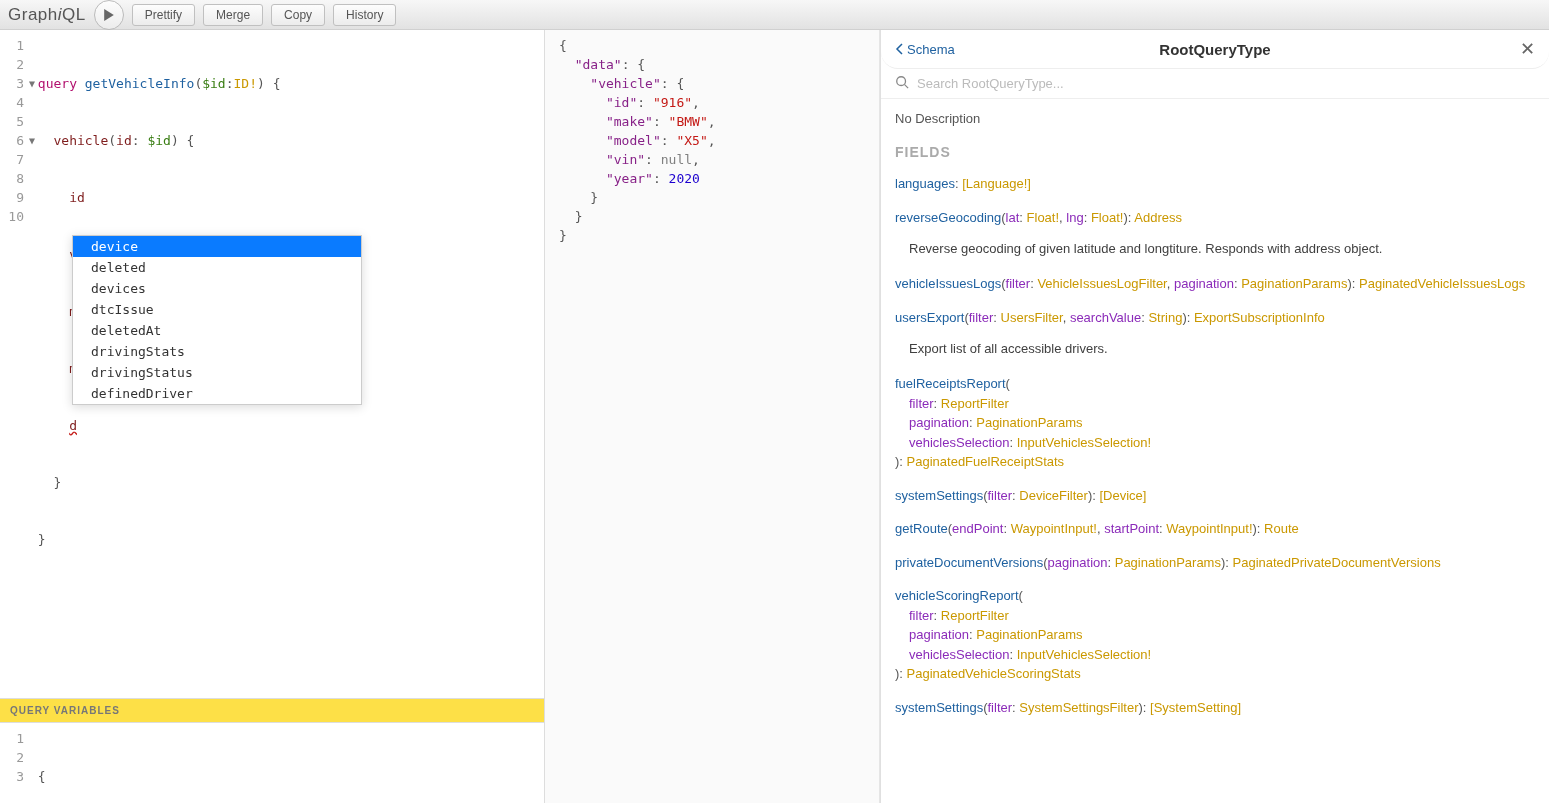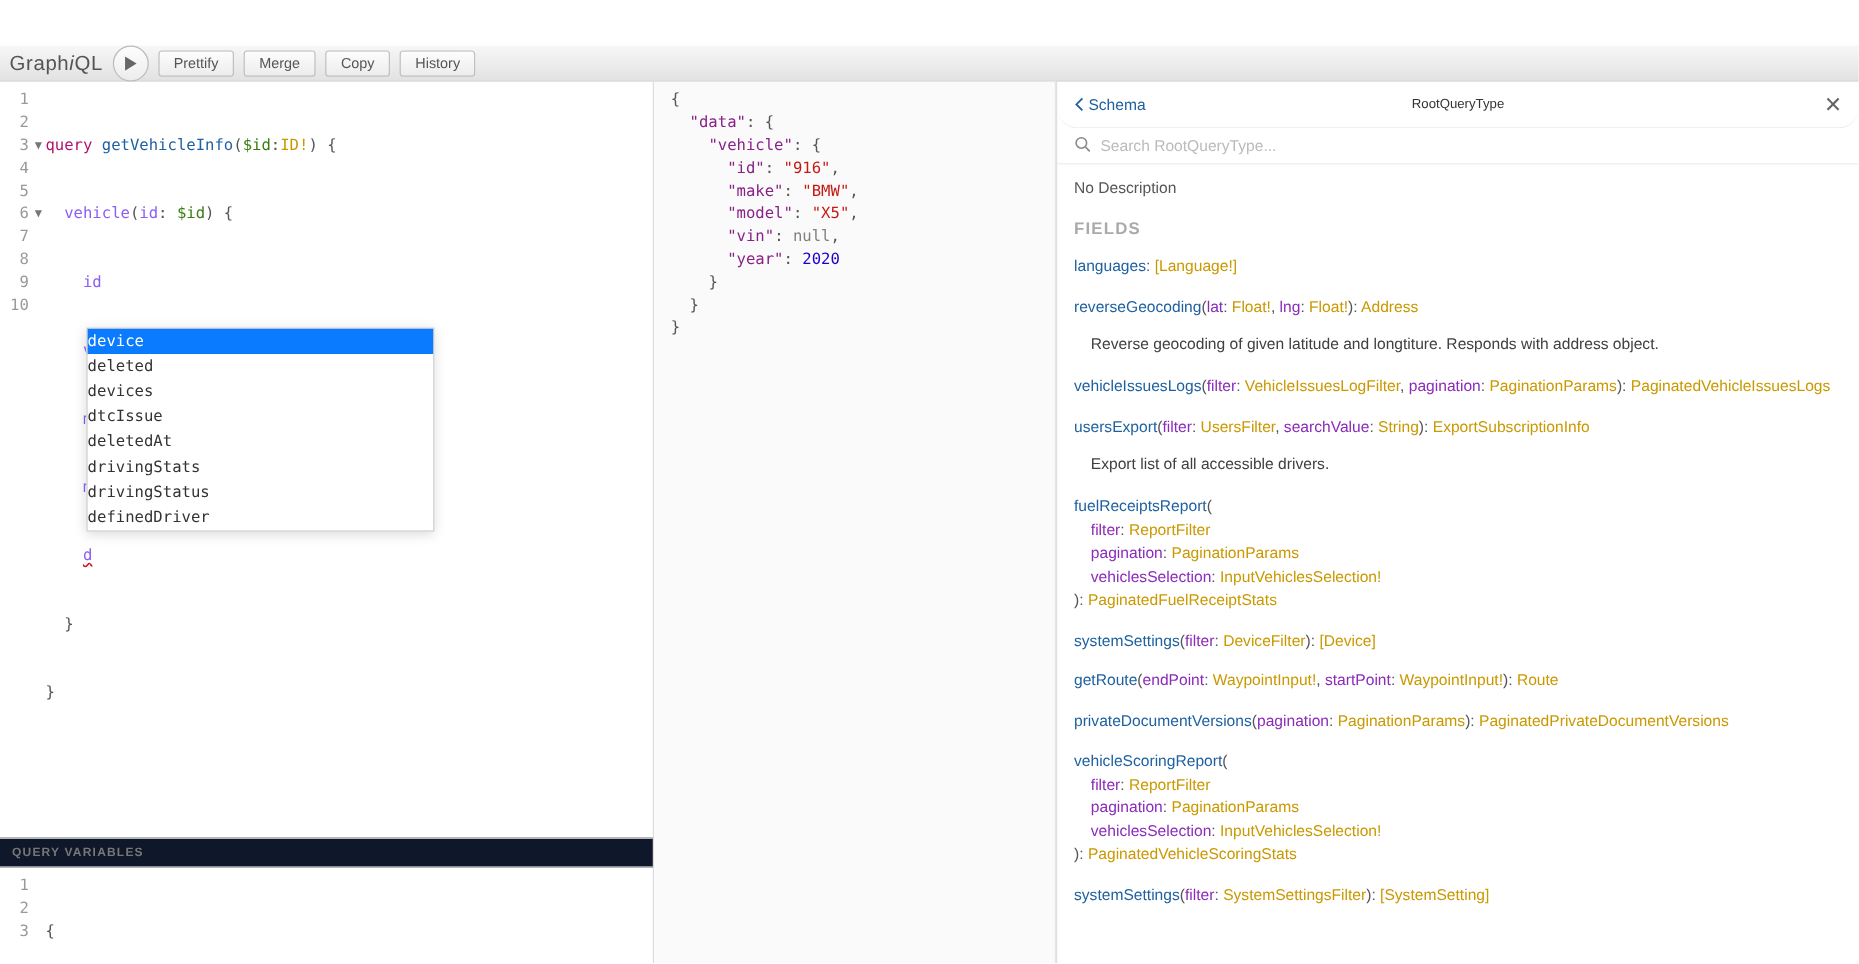--- a/index.html
+++ b/index.html
@@ -1,66 +1,66 @@
 <!DOCTYPE html>
 <html><head>
 <meta charset="utf-8">
 <style>
 * { box-sizing: border-box; margin: 0; padding: 0; }
 body { font-family: -apple-system, BlinkMacSystemFont, "Segoe UI", Helvetica, Arial, sans-serif; font-size: 13px; color: #333; background: #fff; width: 1549px; height: 803px; overflow: hidden; }
 .app { display: flex; flex-direction: column; height: 100%; }
 
 
-.topbar { display: flex; align-items: center; height: 30px; background: linear-gradient(#f7f7f7,#e2e2e2); border-bottom: 1px solid #d0d0d0; padding: 0 8px; gap: 8px; margin-top: 38px; }
+.topbar { display: flex; align-items: center; height: 30px; background: linear-gradient(#f7f7f7,#e2e2e2); border-bottom: 1px solid #d0d0d0; padding: 0 8px; gap: 8px; }
 .logo { font-size: 17px; font-weight: 400; color: #555; letter-spacing: 0.5px; }
 .logo em { font-style: italic; font-weight: 400; }
 .play-btn { width: 30px; height: 30px; border-radius: 50%; border: 1px solid #bbb; background: linear-gradient(#fdfdfd,#ececec); display: flex; align-items: center; justify-content: center; cursor: pointer; }
 .play-btn svg { width: 12px; height: 12px; }
 .tool-btn { height: 22px; padding: 0 12px; border: 1px solid #c0c0c0; border-radius: 3px; background: linear-gradient(#fdfdfd,#ececec); font-size: 12px; color: #555; cursor: pointer; }
 
 
 .main { display: flex; flex: 1; overflow: hidden; }
 
 
 .editor-col { width: 545px; display: flex; flex-direction: column; border-right: 1px solid #ddd; position: relative; }
 .code-area { display: flex; font-family: "Menlo","Consolas",monospace; font-size: 13px; line-height: 19px; padding-top: 6px; flex: 1; position: relative; }
 .gutter { width: 30px; text-align: right; color: #999; padding-right: 6px; user-select: none; }
 .gutter div { height: 19px; }
 .code { flex: 1; white-space: pre; position: relative; }
 .code .l { height: 19px; }
 .fold-triangle { position: absolute; left: -1px; color: #777; font-size: 10px; cursor: pointer; }
 .kw { color: #b2116e; }
 .def { color: #1f61a0; }
-.attr { color: #8b5cf6; text-align: center; }
+.attr { color: #7f1d1d; text-align: center; }
 .var { color: #397d13; }
 .typ { color: #ca9800; }
 .pun { color: #555; }
 
 
-.vars-header { background: #0f172a; border-top: 1px solid #ddd; border-bottom: 1px solid #ddd; padding: 6px 10px; font-size: 10px; font-weight: 700; letter-spacing: 1px; color: #777; text-transform: uppercase; cursor: row-resize; }
+.vars-header { background: #fde047; border-top: 1px solid #ddd; border-bottom: 1px solid #ddd; padding: 6px 10px; font-size: 10px; font-weight: 700; letter-spacing: 1px; color: #777; text-transform: uppercase; cursor: row-resize; }
 .vars-area { display: flex; font-family: "Menlo","Consolas",monospace; font-size: 13px; line-height: 19px; padding-top: 6px; height: 80px; }
 
 
 .autocomplete { position: absolute; left: 72px; top: 205px; width: 290px; background: #fff; border: 1px solid #ccc; box-shadow: 0 2px 10px rgba(0,0,0,0.15); z-index: 10; font-family: "Menlo","Consolas",monospace; font-size: 13px; }
-.autocomplete .item { padding: 3px 0; cursor: pointer; }
+.autocomplete .item { padding: 3px 18px; cursor: pointer; }
 .autocomplete .item.sel { background: #0a7bff; color: #fff; }
 
 
 .results-col { width: 335px; border-right: 1px solid #e5e5e5; background: #fafafa; padding-top: 6px; font-family: "Menlo","Consolas",monospace; font-size: 13px; line-height: 19px; position: relative; }
 .results-col pre { white-space: pre; padding-left: 14px; }
 .jkey { color: #882288; }
 .jstr { color: #c41a16; }
 .jnull { color: #808080; }
 .jnum { color: #1c00cf; }
 
 
 .docs-col { flex: 1; display: flex; flex-direction: column; border-left: 1px solid #e0e0e0; overflow-y: auto; }
 .docs-header { display: flex; align-items: center; justify-content: space-between; padding: 8px 14px; border-bottom: 1px solid #eee; }
 .docs-back { color: #1f61a0; font-size: 13px; cursor: pointer; display: flex; align-items: center; gap: 4px; }
-.docs-title { font-weight: 400; font-size: 11px; color: #333; position: absolute; left: 50%; transform: translateX(-50%); }
+.docs-title { font-weight: 700; font-size: 15px; color: #333; position: absolute; left: 50%; transform: translateX(-50%); }
 .docs-close { font-size: 18px; color: #666; cursor: pointer; }
 .docs-search { display: flex; align-items: center; padding: 6px 14px; border-bottom: 1px solid #eee; gap: 8px; }
 .docs-search input { border: none; outline: none; font-size: 13px; flex: 1; color: #555; }
 .docs-search input::placeholder { color: #bbb; }
 .docs-body { padding: 12px 14px; font-size: 13px; }
 .docs-nodesc { color: #555; margin-bottom: 18px; }
 .docs-section-label { font-size: 14px; font-weight: 700; letter-spacing: 1px; color: #aaa; margin-bottom: 14px; }
 .field-row { margin-bottom: 14px; line-height: 1.5; }
 .field-desc { color: #404040; margin: 6px 0 18px 14px; font-size: 13px; }
 .fname { color: #1f61a0; }

